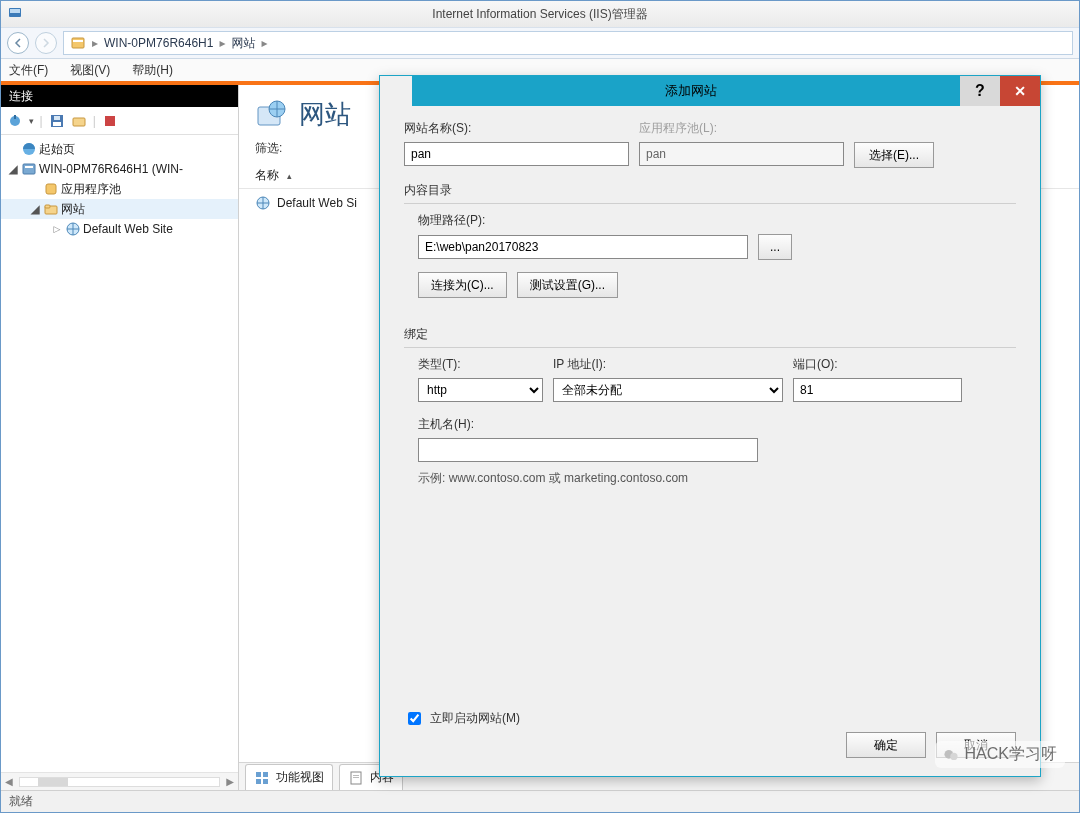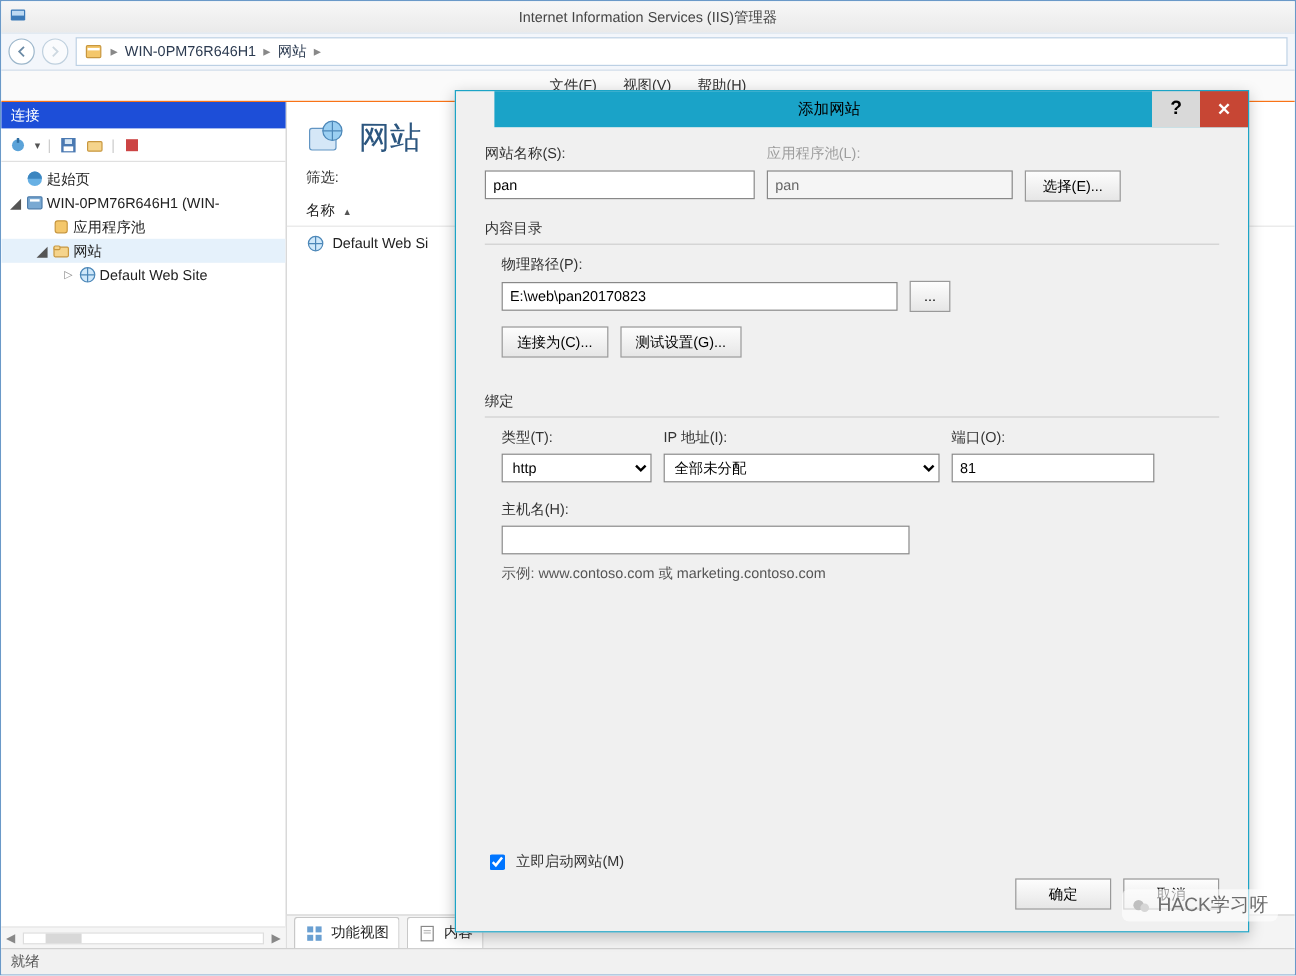--- a/index.html
+++ b/index.html
@@ -7,27 +7,27 @@
   .window { width: 1080px; height: 813px; background: #fff; position: relative; overflow: hidden; border: 1px solid #6a99c8; }
   
   .titlebar { height: 26px; background: linear-gradient(#f7f7f7,#eaeaea); display: flex; align-items: center; justify-content: center; color: #444; position: relative; }
   .titlebar .icon { position: absolute; left: 6px; top: 4px; }
   
   .addrbar { height: 32px; background: #f3f6fb; border-top: 1px solid #d8e1ec; border-bottom: 1px solid #cdd9e6; display: flex; align-items: center; padding: 0 6px; gap: 6px; }
   .navbtn { width: 22px; height: 22px; border-radius: 11px; border: 1px solid #9db7cb; background: #fff; display: flex; align-items: center; justify-content: center; color: #6a89a4; }
   .addr-path { flex: 1; height: 24px; border: 1px solid #bcd0e4; background: #fff; display: flex; align-items: center; padding: 0 6px; gap: 6px; color: #2b3a50; }
   .addr-sep { color: #888; }
   
-  .menubar { height: 26px; background: #fafafa; border-bottom: 1px solid #f97316; display:flex; align-items:center; padding: 0 16px; gap: 14px; color: #333; justify-content: center; }
+  .menubar { height: 26px; background: #fafafa; border-bottom: 4px solid #f97316; display:flex; align-items:center; padding: 0 4px; gap: 14px; color: #333; }
   .menubar .item { padding: 2px 4px; }
   
   .body { display: flex; height: calc(100% - 26px - 32px - 26px - 22px); background: #fff; }
   
   .conn { width: 238px; border-right: 1px solid #d0d0d0; background: #fff; display: flex; flex-direction: column; }
-  .pane-header { height: 22px; background: #1d4ed8; color: #fff; display: flex; align-items: center; padding: 0 8px; }
+  .pane-header { height: 22px; background: #000000; color: #fff; display: flex; align-items: center; padding: 0 8px; }
   .conn-toolbar { height: 28px; border-bottom: 1px solid #e0e0e0; display:flex; align-items:center; padding: 0 6px; gap: 6px; }
   .tree { flex: 1; overflow: auto; padding: 4px 0; font-size: 12px; color: #222; }
   .tree .row { display:flex; align-items:center; height: 20px; padding-left: 6px; gap: 2px; white-space: nowrap; }
   .tree .twisty { width: 12px; display:inline-flex; justify-content:center; color:#555; }
   .tree .i2 { padding-left: 28px; }
   .tree .i3 { padding-left: 50px; }
   .tree .selected { background: #e5f1fb; }
   
   .main { flex: 1; display:flex; flex-direction:column; }
   .main-head { display:flex; align-items:center; gap:12px; padding: 12px 16px 0 16px; }

